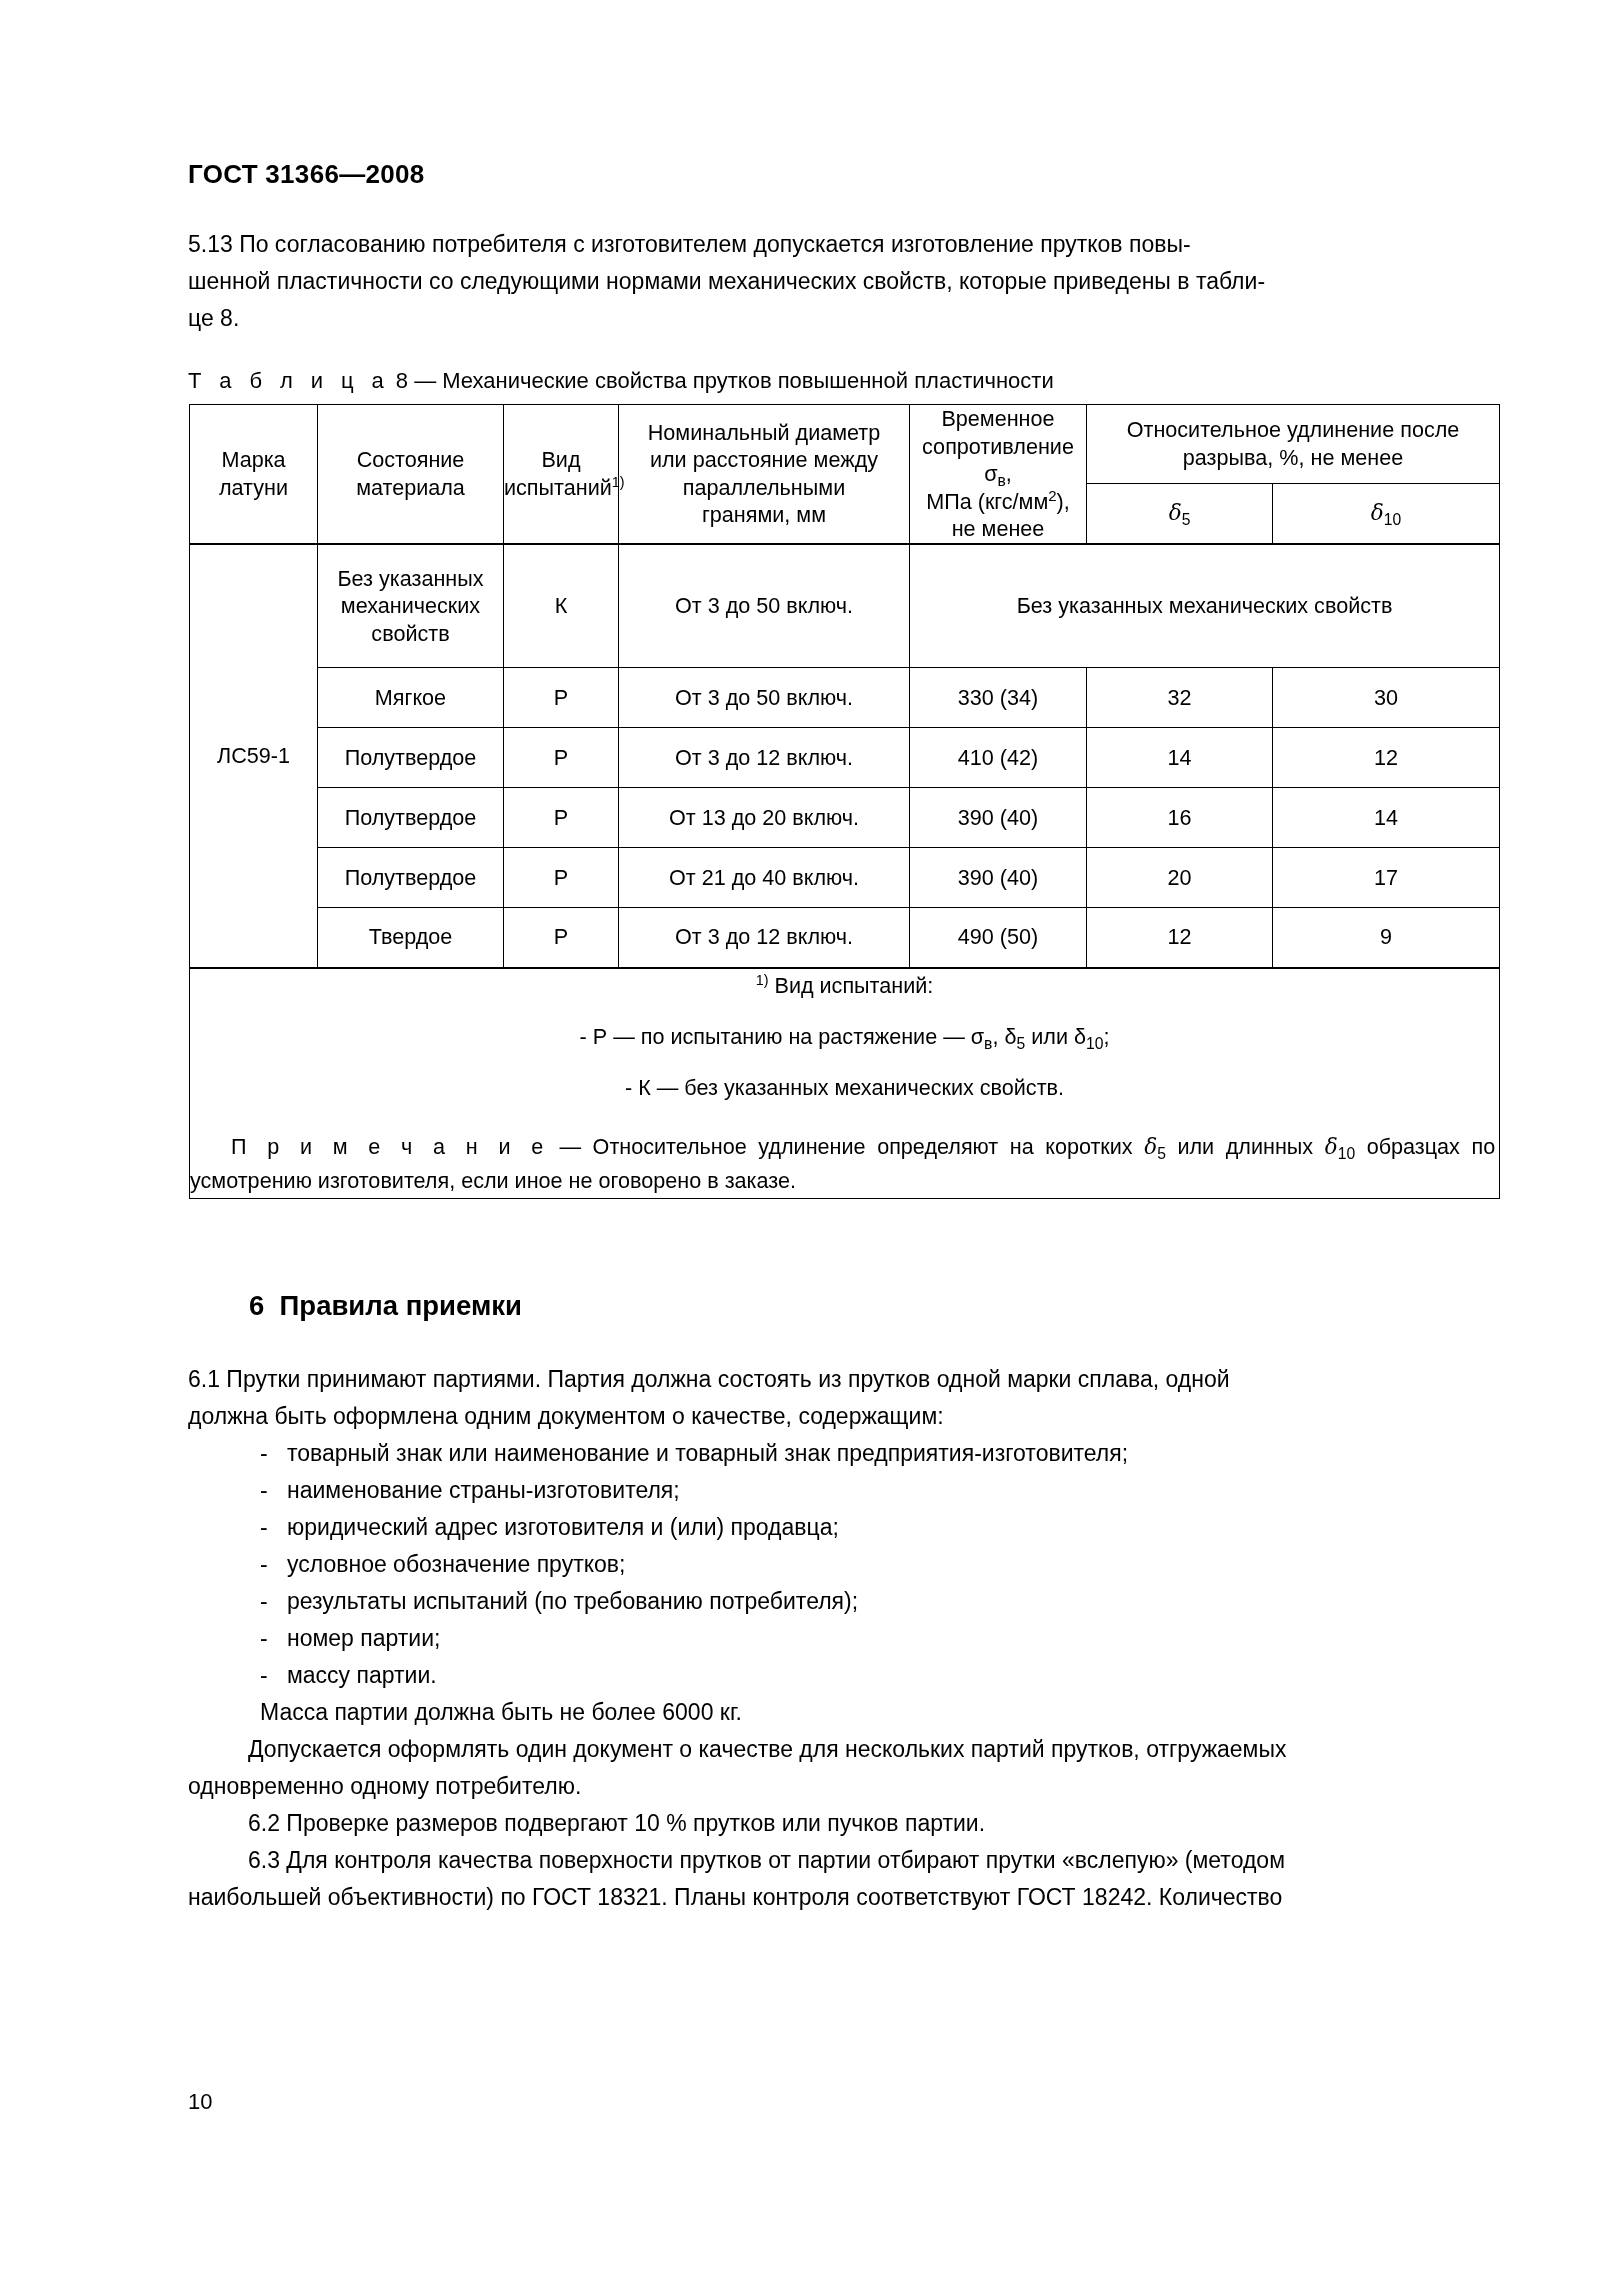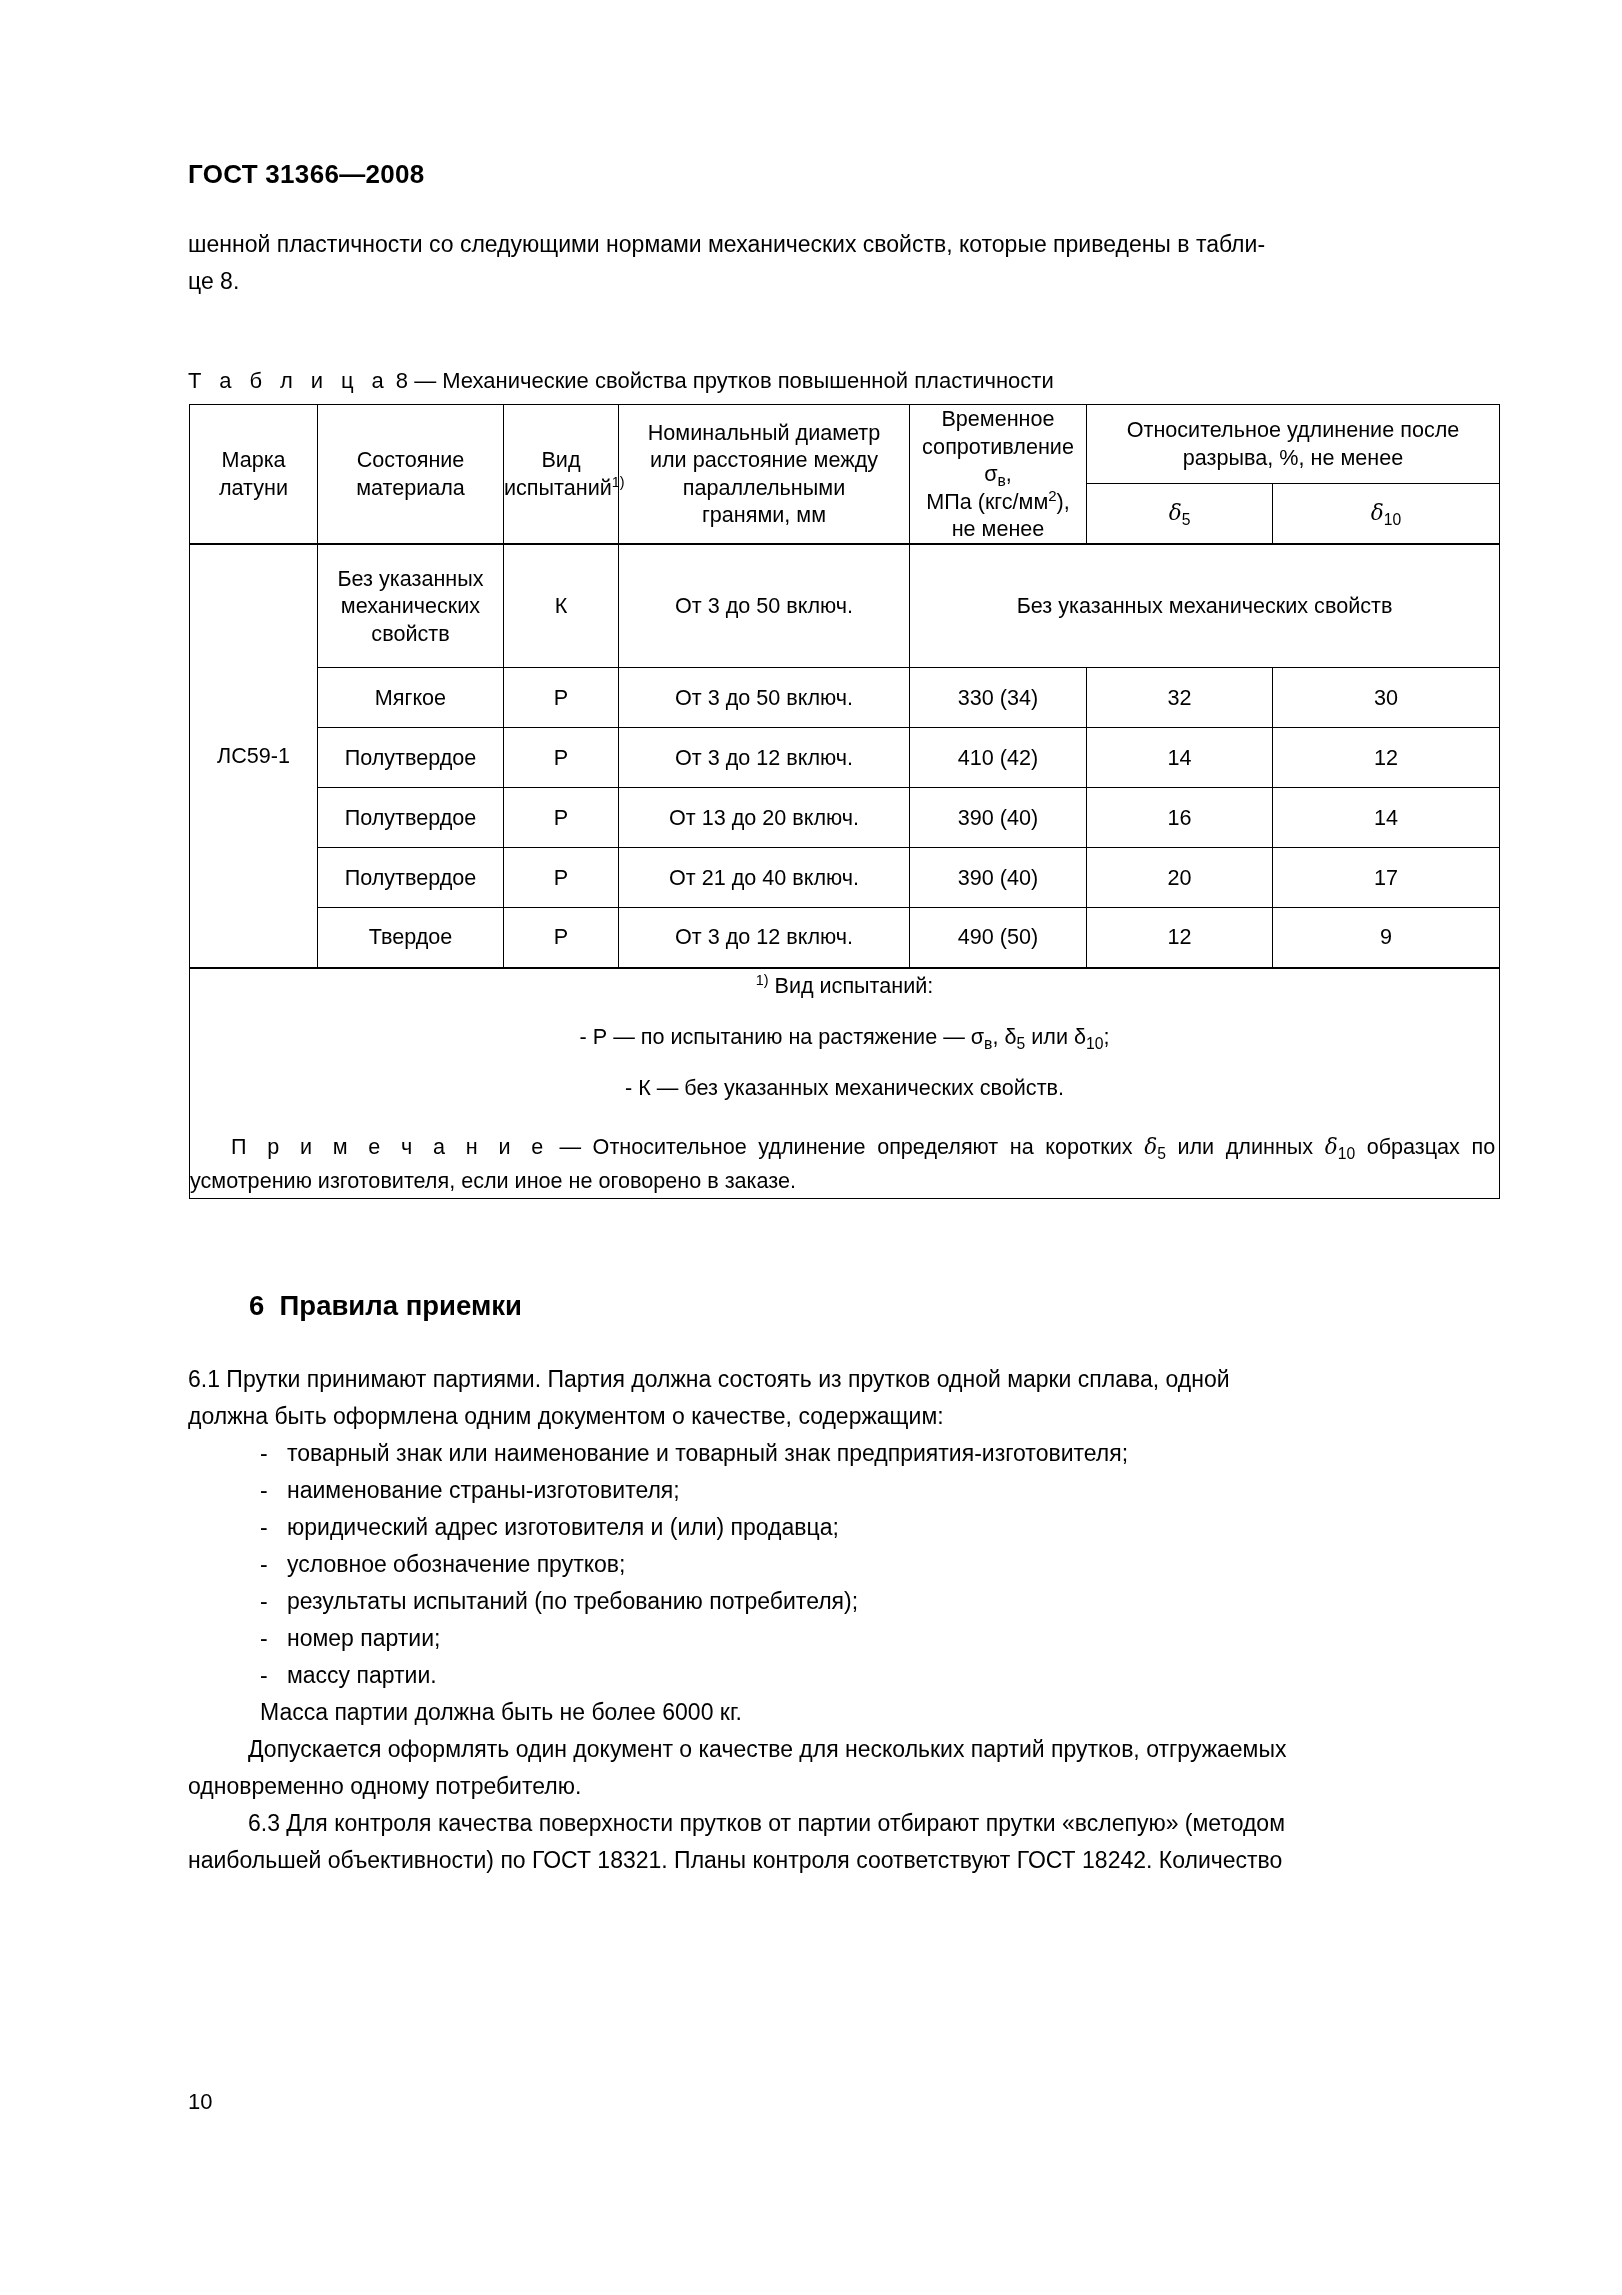--- a/index.html
+++ b/index.html
@@ -159,20 +159,21 @@
   }
 </style>
 </head>
 <body>
 
 <div class="page">
 
   <div class="doc-header">ГОСТ 31366—2008</div>
 
   <div class="content">
+    <p class="para">5.13  По согласованию потребителя с изготовителем допускается изготовление прутков повы-</p>
     <p class="para">шенной пластичности со следующими нормами механических свойств, которые приведены в табли-</p>
     <p class="para">це 8.</p>
   </div>
 
   <div class="table-caption">
     <span class="sp-caption">Т а б л и ц а</span>
     <span>8</span>
     <span>—</span>
     <span>Механические свойства прутков повышенной пластичности</span>
   </div>
@@ -328,20 +329,21 @@
       <li>юридический адрес изготовителя и (или) продавца;</li>
       <li>условное обозначение прутков;</li>
       <li>результаты испытаний (по требованию потребителя);</li>
       <li>номер партии;</li>
       <li>массу партии.</li>
     </ul>
 
     <p class="para" style="padding-left:72px">Масса партии должна быть не более 6000 кг.</p>
     <p class="para indent">Допускается оформлять один документ о качестве для нескольких партий прутков, отгружаемых</p>
     <p class="para">одновременно одному потребителю.</p>
+    <p class="para indent">6.2  Проверке размеров подвергают 10 % прутков или пучков партии.</p>
     <p class="para indent">6.3  Для контроля качества поверхности прутков от партии отбирают прутки «вслепую» (методом</p>
     <p class="para">наибольшей объективности) по ГОСТ 18321. Планы контроля соответствуют ГОСТ 18242. Количество</p>
   </div>
 
   <div class="page-num">10</div>
 
 </div>
 
 
 </body></html>

